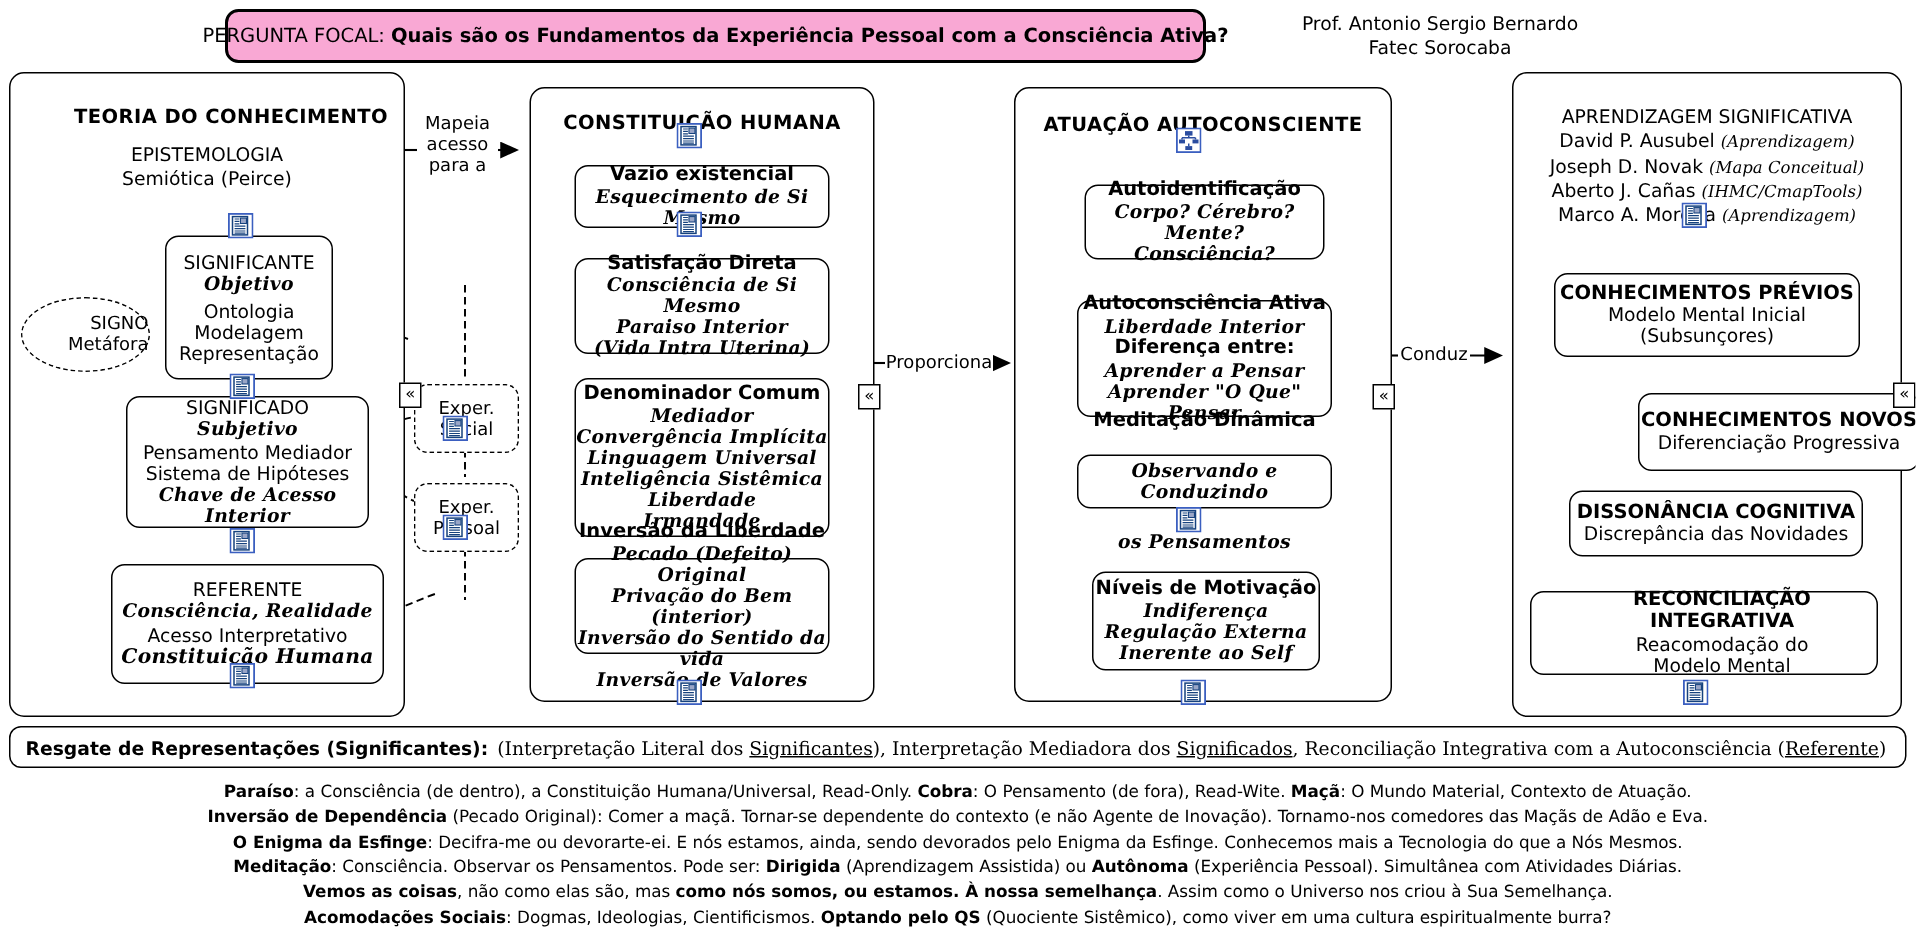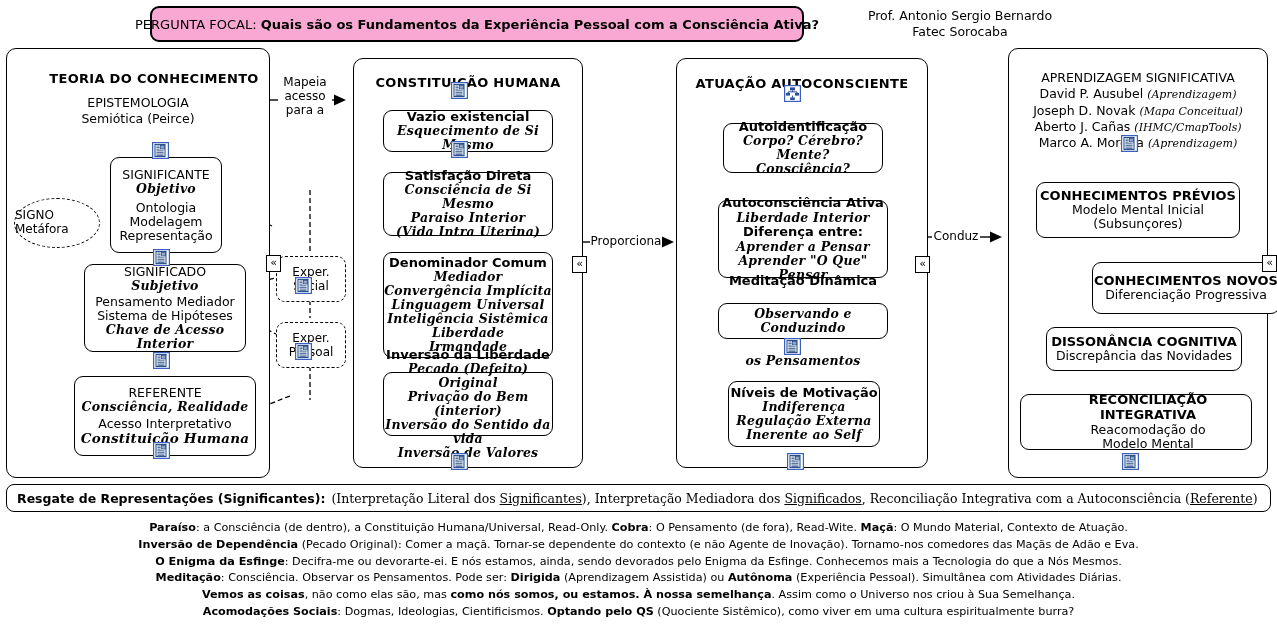--- a/index.html
+++ b/index.html
@@ -14,21 +14,21 @@
   .node .t2{font-size:12.5px;}
   .scr{font-family:"DejaVu Serif","Liberation Serif",serif;font-style:italic;font-weight:bold;
        font-size:12.5px;letter-spacing:.2px;}
   .scr-sm{font-family:"DejaVu Serif","Liberation Serif",serif;font-style:italic;
           font-size:11px;}
   .plain{font-size:12.5px;}
   .dashed{border:1.7px dashed #000;border-radius:9px;}
   .panel{position:absolute;box-sizing:border-box;border:1.5px solid #000;border-radius:10px;background:#fff;}
   .coltitle{position:absolute;font-weight:bold;font-size:13px;letter-spacing:.3px;text-align:center;}
   .ellipse{position:absolute;border:1.6px dashed #000;border-radius:50%;
-           display:flex;flex-direction:column;align-items:flex-start;justify-content:center;
+           display:flex;flex-direction:column;align-items:flex-end;justify-content:center;
            font-size:12px;line-height:1.15;background:#fff;}
   
   #focus-question{position:absolute;left:150px;top:6px;width:650px;height:32px;
       border:2.2px solid #000;border-radius:9px;background:#f9a8d4;
       display:flex;align-items:center;justify-content:center;font-size:13px;white-space:nowrap;}
   #focus-question .lbl{font-weight:normal;}
   #focus-question .q{font-weight:bold;margin-left:4px;}
   #author{position:absolute;left:830px;top:8px;width:260px;text-align:center;font-size:12.5px;line-height:1.3;}
   
   .clabel{position:absolute;font-size:12px;text-align:center;line-height:1.15;background:#fff;}

